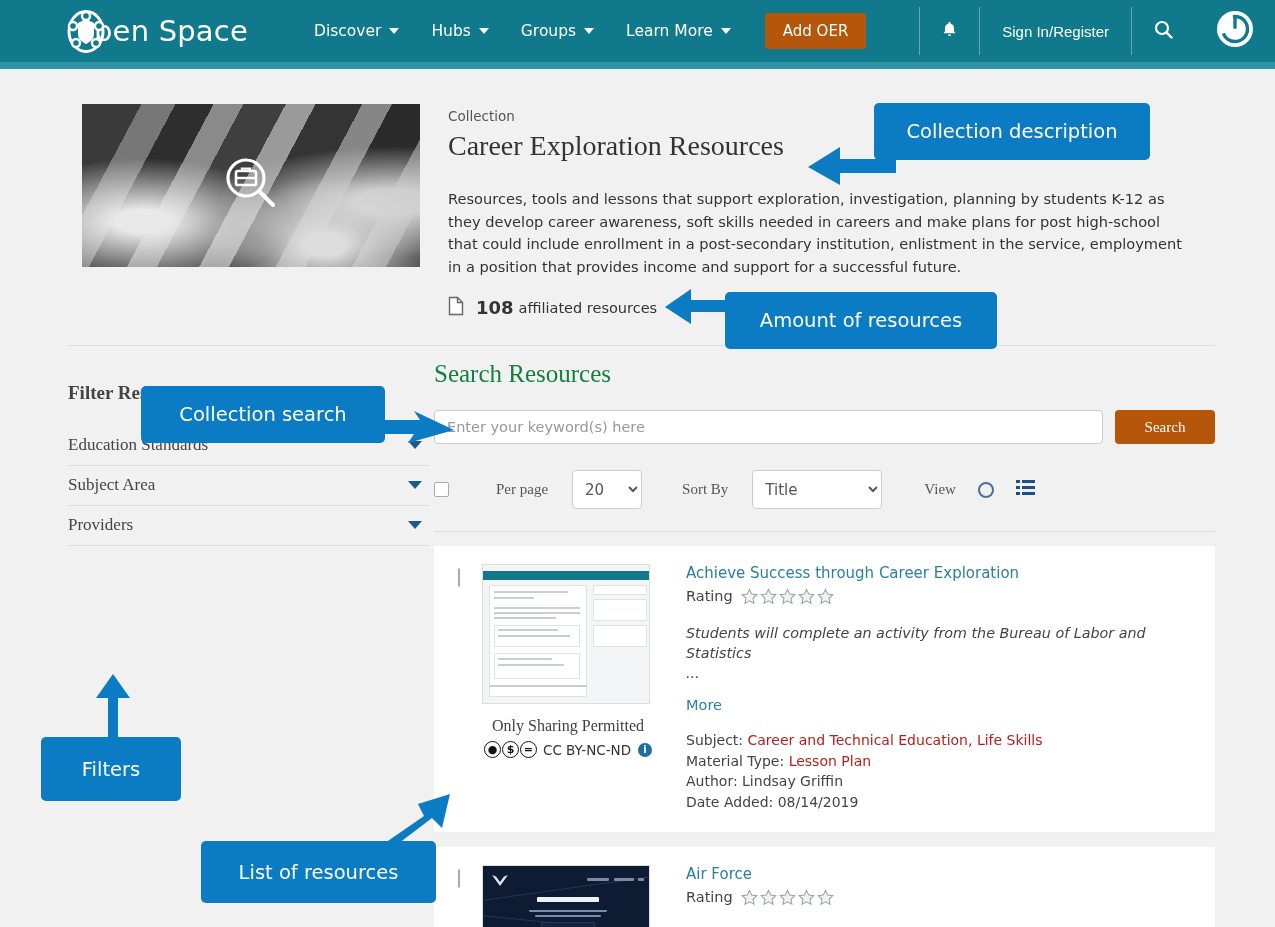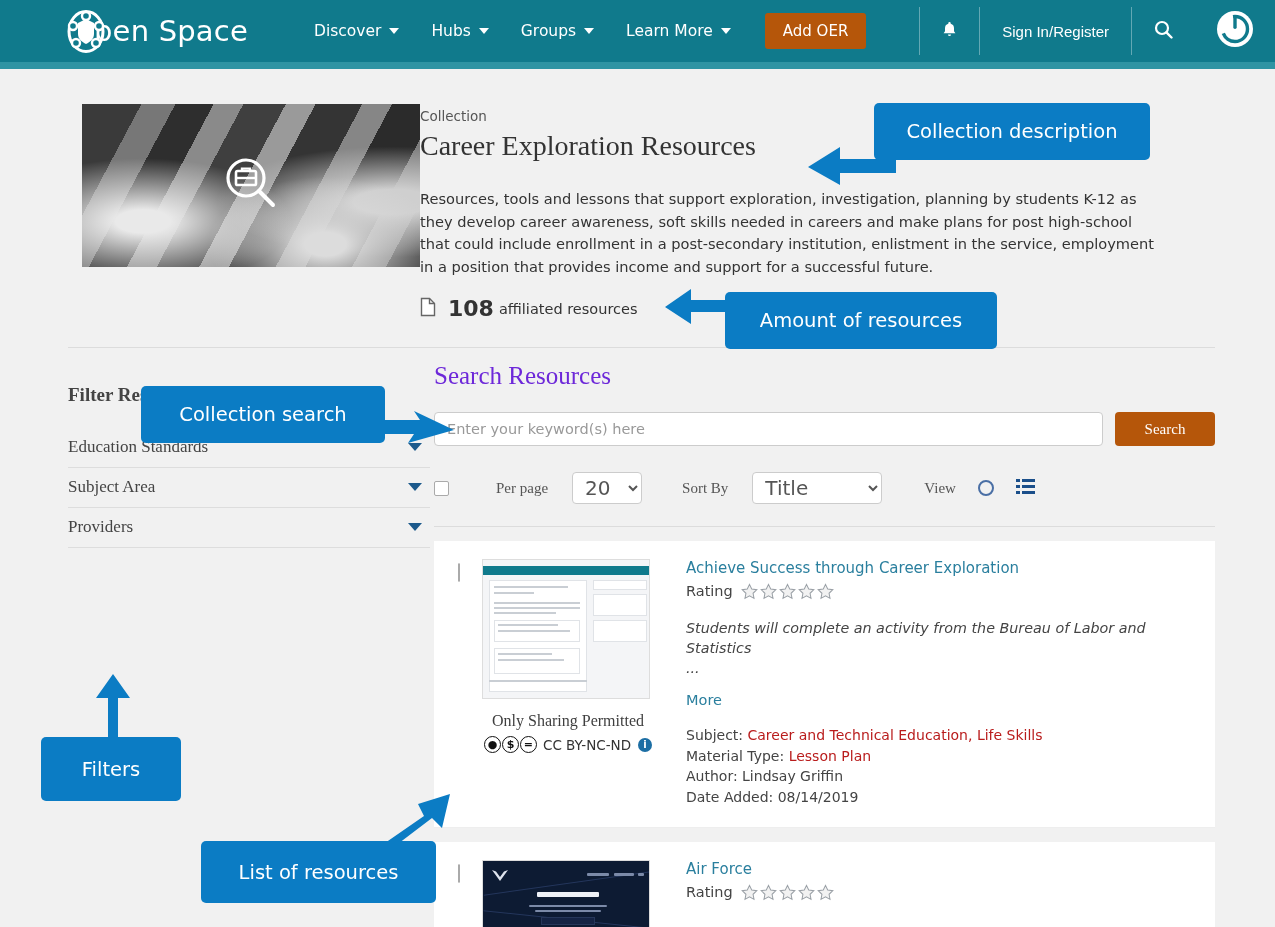--- a/index.html
+++ b/index.html
@@ -72,35 +72,35 @@
       radial-gradient(ellipse at 92% 60%, #cfcfcf 0 9%, transparent 40%),
       linear-gradient(118deg,#3a3a3a 0 14%, #777 14% 22%, #2e2e2e 22% 31%, #8a8a8a 31% 38%,
                       #3f3f3f 38% 48%, #9a9a9a 48% 55%, #343434 55% 66%, #868686 66% 73%,
                       #2b2b2b 73% 84%, #7d7d7d 84% 92%, #3d3d3d 92% 100%),
       #555;
     filter:grayscale(1) blur(.4px);
   }
   .coll-img .badge {
     position:absolute; left:50%; top:50%; transform:translate(-50%,-50%);
   }
-  .coll-meta { padding-top:4px; flex:1; }
+  .coll-meta { padding-left:28px; padding-top:4px; flex:1; }
   .coll-kicker { font-size:13.5px; color:#555; font-family:"DejaVu Sans", sans-serif; }
   .coll-title {
     font-family:"Liberation Serif", serif;
     font-size:28px; color:#333; margin:6px 0 0; font-weight:400;
   }
   .coll-desc {
     margin-top:26px; font-size:14.6px; line-height:22.5px; color:#333;
     max-width:735px; font-family:"DejaVu Sans", sans-serif;
   }
   .coll-count {
     margin-top:18px; display:flex; align-items:center;
     font-size:14.5px; color:#333; font-family:"DejaVu Sans", sans-serif;
   }
-  .coll-count b { font-size:22px; margin:0 5px 0 12px; }
+  .coll-count b { font-size:18px; margin:0 5px 0 12px; }
   .hr { height:1px; background:#dcdcdc; margin:26px 60px 0 68px; }
 
   
   .main { display:flex; padding:0 60px 0 68px; }
   .sidebar { width:362px; flex:none; padding-top:36px; }
   .sb-title {
     font-family:"Liberation Serif", serif; font-weight:bold;
     font-size:19px; color:#444; margin-bottom:22px;
   }
   .filter-row {
@@ -110,21 +110,21 @@
     cursor:pointer;
   }
   .filter-row .tri {
     width:0;height:0;border-left:7px solid transparent;border-right:7px solid transparent;
     border-top:8px solid #1c5a8c; margin-right:6px;
   }
 
   .content { flex:1; padding-top:14px; padding-left:4px; }
   .sr-title {
     font-family:"Liberation Serif", serif; font-size:25px;
-    color:#6d28d9; font-weight:400; margin:0 0 22px;
+    color:#15803d; font-weight:400; margin:0 0 22px;
   }
   .search-row { display:flex; align-items:center; }
   .search-input {
     flex:1; height:34px; border:1px solid #ccc; border-radius:4px;
     padding:0 12px; font-size:14.5px; color:#333; background:#fff;
     font-family:"DejaVu Sans", sans-serif; outline:none;
   }
   .search-input::placeholder { color:#999; }
   .search-btn {
     width:100px; height:34px; margin-left:12px; border:none; border-radius:4px;
@@ -133,22 +133,22 @@
   }
   .toolbar { display:flex; align-items:center; margin-top:26px; gap:12px; }
   .cbox {
     width:15px; height:15px; border:1px solid #aaa; border-radius:2px;
     background:#fff; flex:none; cursor:pointer;
   }
   .tb-label {
     font-family:"Liberation Serif", serif; font-size:15px; color:#555;
   }
   .tb-select {
-    height:32px; border:1px solid #ccc; border-radius:4px; background:#fff;
-    font-size:20px; color:#555; padding:0 8px;
+    height:39px; border:1px solid #ccc; border-radius:4px; background:#fff;
+    font-size:15px; color:#555; padding:0 8px;
     font-family:"DejaVu Sans", sans-serif;
   }
   .view-circle {
     width:16px;height:16px;border:2px solid #4a6fa5;border-radius:50%;
     display:inline-block; cursor:pointer;
   }
   .list-ico { cursor:pointer; }
   .list-sep { height:1px; background:#dcdcdc; margin-top:22px; }
 
   

